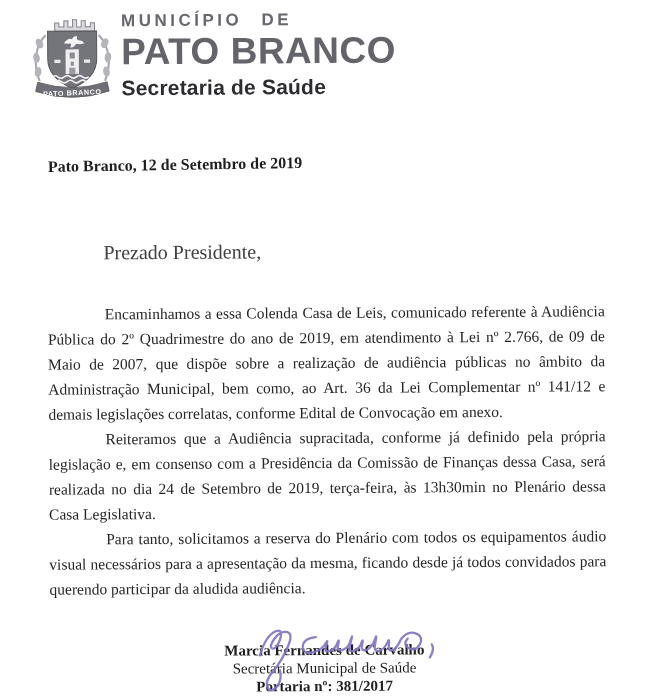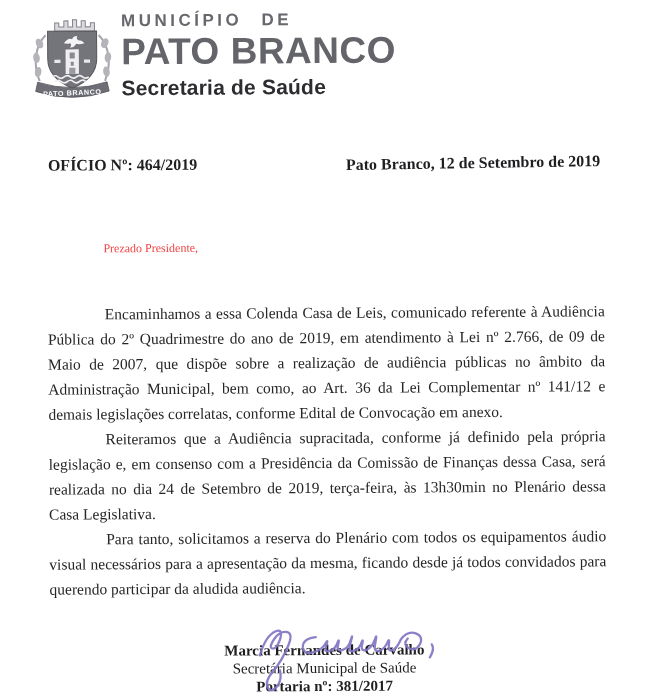--- a/index.html
+++ b/index.html
@@ -18,21 +18,21 @@
   .dept { font-size:21px; font-weight:bold; color:#2d2d31; margin-top:6px; letter-spacing:0.2px; }
 
   
   .meta-row {
     position:absolute; top:155px; left:49px; right:44px;
     display:flex; justify-content:space-between;
     font-weight:bold; font-size:16px; color:#1f1f22;
   }
   .date-line { transform:rotate(-0.55deg); }
 
-  .salutation { position:absolute; top:240px; left:104px; font-size:12px; color:#ef4444; }
+  .salutation { position:absolute; top:240px; left:104px; font-size:20px; color:#404040; }
 
   
   .body-text {
     position:absolute; top:300px; left:48px; width:557px;
     font-size:15.5px; line-height:25px; text-align:justify; color:#262626;
   }
   .body-text p { margin:0; text-indent:57px; }
 
   
   .sig-svg { position:absolute; top:603px; left:230px; width:214px; height:94px; z-index:2; }
@@ -80,21 +80,20 @@
         <text x="41" y="89" text-anchor="middle" font-family="Liberation Sans, sans-serif" font-size="7" font-weight="bold" letter-spacing="0.6" fill="#ffffff" transform="rotate(-2 41 89)">PATO BRANCO</text>
       </svg>
       <div class="head-text">
         <div class="muni">MUNICÍPIO DE</div>
         <div class="city">PATO BRANCO</div>
         <div class="dept">Secretaria de Saúde</div>
       </div>
     </header>
 
     <div class="meta-row">
-      <div class="oficio">OFÍCIO Nº: 464/2019</div>
       <div class="date-line">Pato Branco, 12 de Setembro de 2019</div>
     </div>
 
     <div class="salutation">Prezado Presidente,</div>
 
     <div class="body-text">
       <p>Encaminhamos a essa Colenda Casa de Leis, comunicado referente à Audiência Pública do 2º Quadrimestre do ano de 2019, em atendimento à Lei nº 2.766, de 09 de Maio de 2007, que dispõe sobre a realização de audiência públicas no âmbito da Administração Municipal, bem como, ao Art. 36 da Lei Complementar nº 141/12 e demais legislações correlatas, conforme Edital de Convocação em anexo.</p>
       <p>Reiteramos que a Audiência supracitada, conforme já definido pela própria legislação e, em consenso com a Presidência da Comissão de Finanças dessa Casa, será realizada no dia 24 de Setembro de 2019, terça-feira, às 13h30min no Plenário dessa Casa Legislativa.</p>
       <p>Para tanto, solicitamos a reserva do Plenário com todos os equipamentos áudio visual necessários para a apresentação da mesma, ficando desde já todos convidados para querendo participar da aludida audiência.</p>
     </div>

